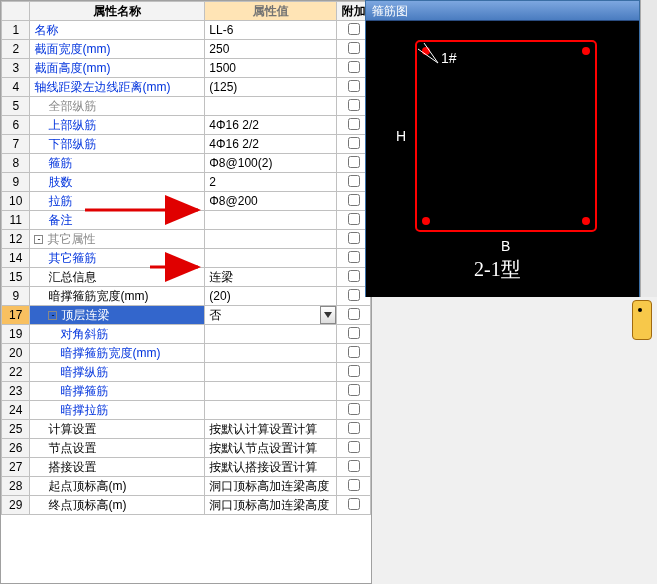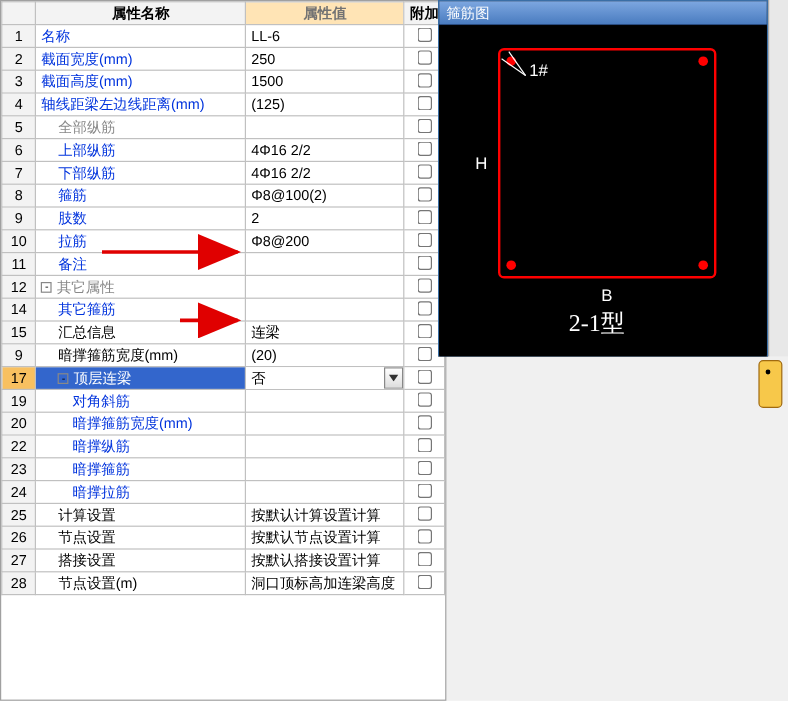--- a/index.html
+++ b/index.html
@@ -288,21 +288,27 @@
           <td class="chk"><input type="checkbox" style=""></td>
         </tr>
         <tr>
           <td class="rownum">27</td>
           <td class="name  indent1"><span>搭接设置</span></td>
           <td class="val">按默认搭接设置计算</td>
           <td class="chk"><input type="checkbox" style=""></td>
         </tr>
         <tr>
           <td class="rownum">28</td>
-          <td class="name  indent1"><span>节点设置(m)</span></td>
+          <td class="name  indent1"><span>起点顶标高(m)</span></td>
+          <td class="val">洞口顶标高加连梁高度</td>
+          <td class="chk"><input type="checkbox" style=""></td>
+        </tr>
+        <tr>
+          <td class="rownum">29</td>
+          <td class="name  indent1"><span>终点顶标高(m)</span></td>
           <td class="val">洞口顶标高加连梁高度</td>
           <td class="chk"><input type="checkbox" style=""></td>
         </tr>
       </tbody>
   </table>
 </div>
 
 <svg class="arrow-overlay" width="372" height="584">
   <defs>
     <marker id="ah" markerWidth="12" markerHeight="10" refX="11" refY="5" orient="auto">

